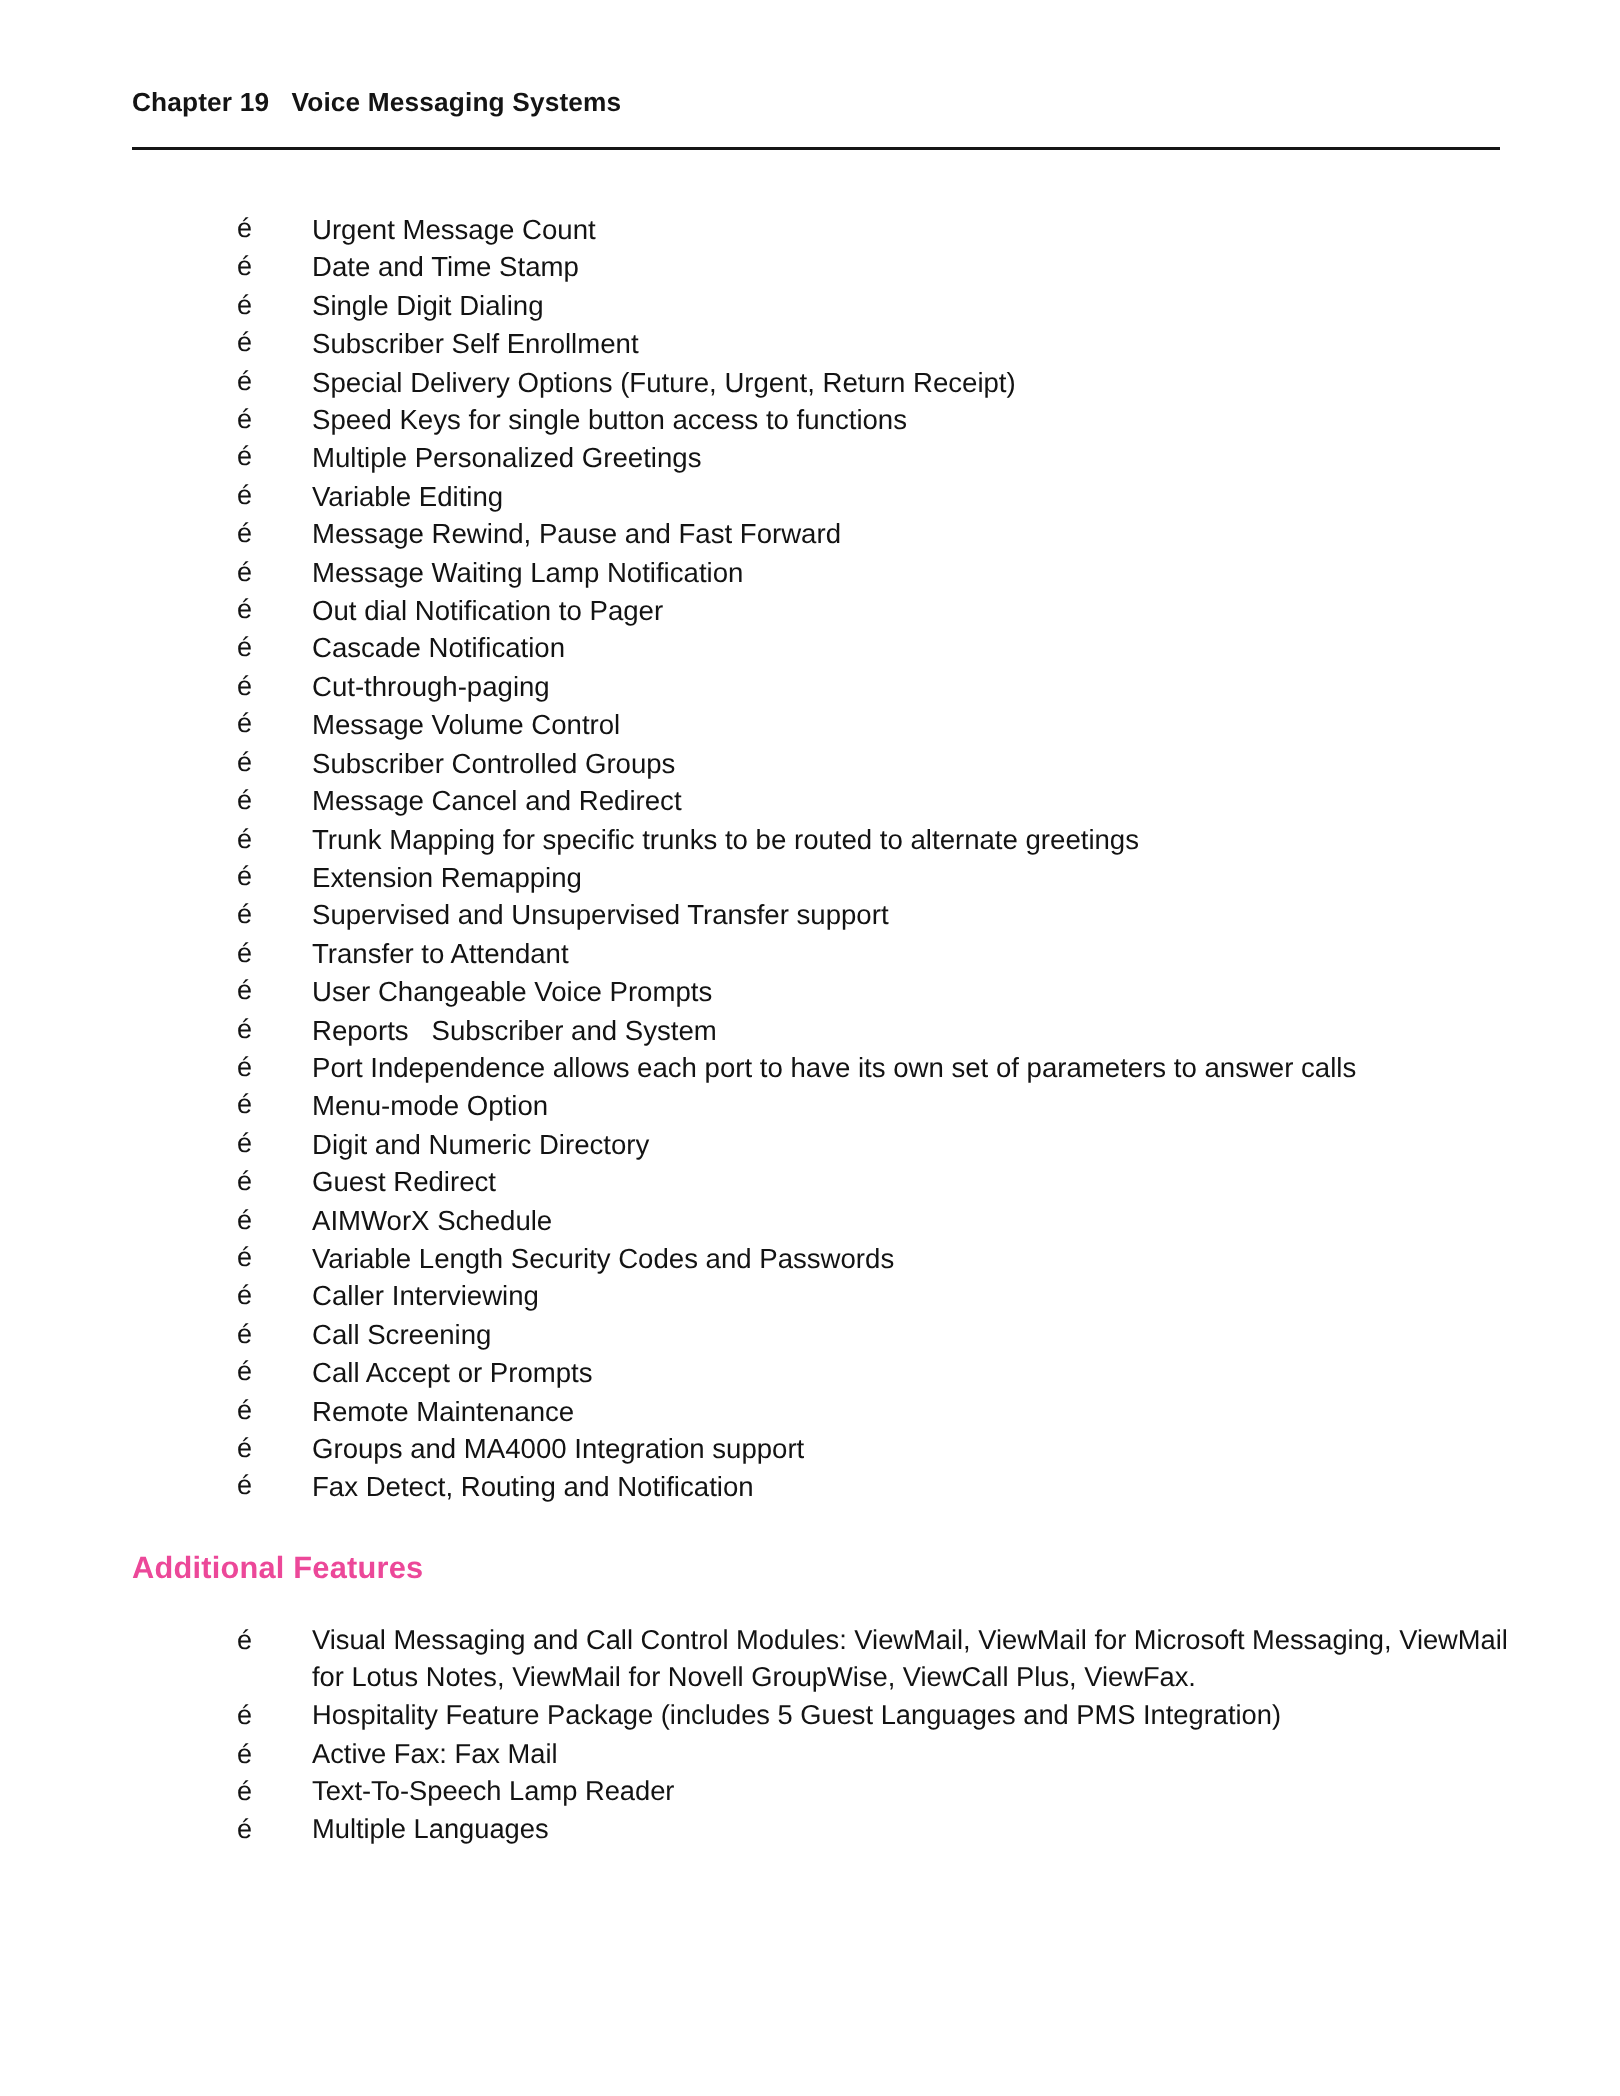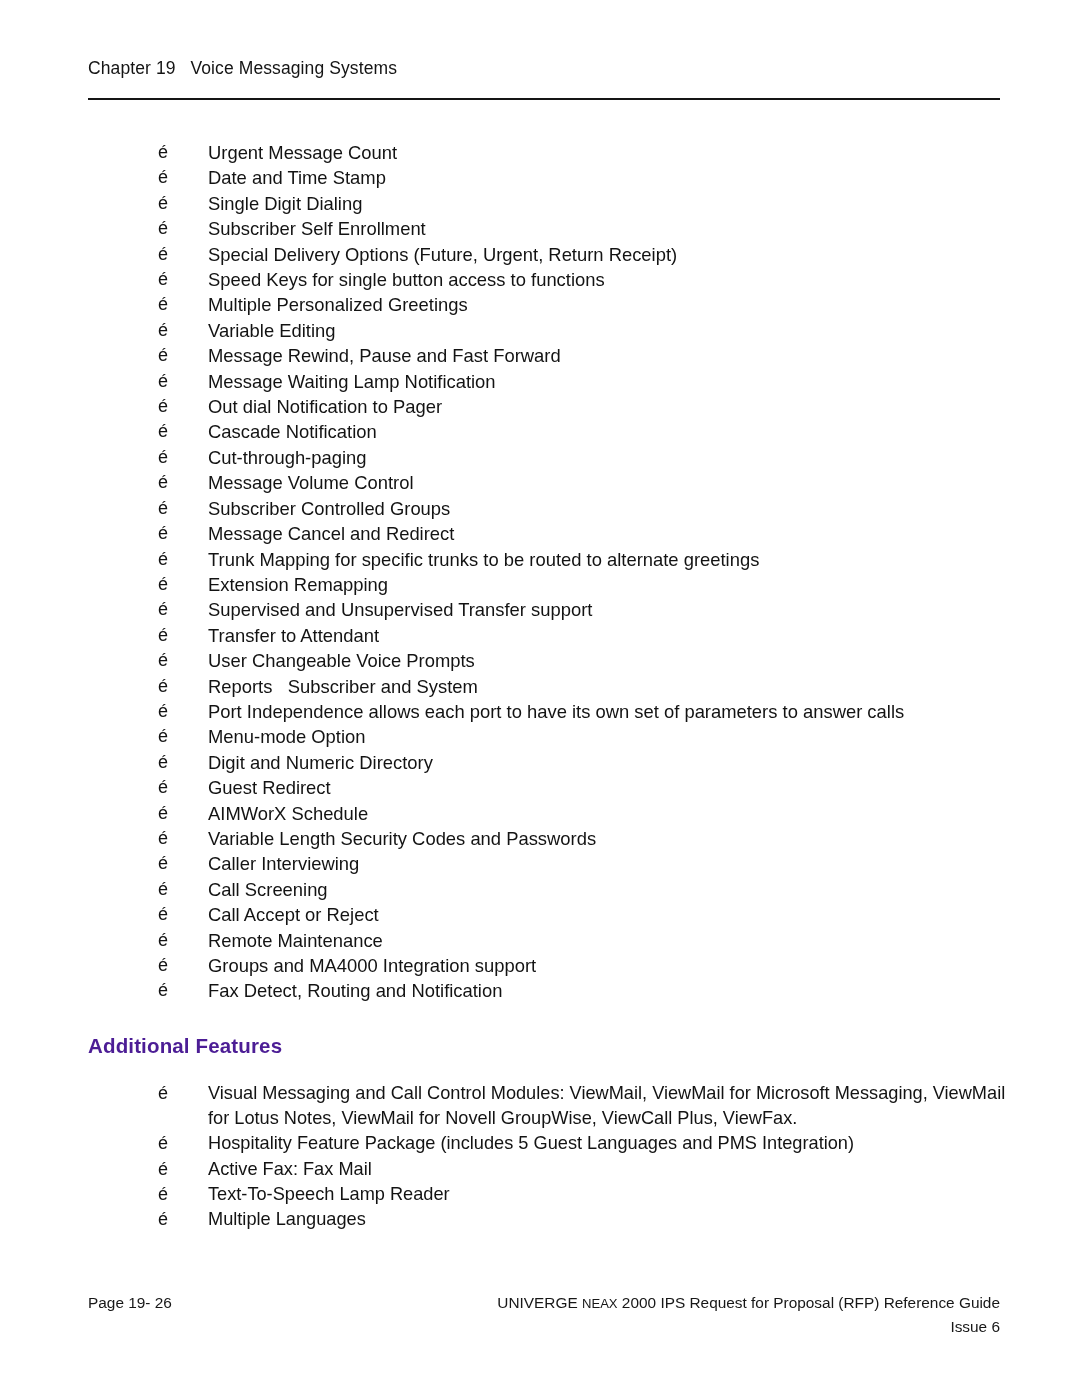--- a/index.html
+++ b/index.html
@@ -26,20 +26,21 @@
     position: absolute;
     left: 88px;
     top: 58px;
     width: 912px;
   }
   .header-text {
     font-size: 17.5px;
     letter-spacing: 0.1px;
     color: #141414;
     white-space: pre;
+    font-weight: bold;
   }
   .header-rule {
     position: absolute;
     left: 88px;
     top: 98px;
     width: 912px;
     height: 0;
     border-top: 2.2px solid #151515;
   }
 
@@ -85,21 +86,21 @@
 
   
   .section-heading {
     margin: 0;
     position: absolute;
     left: 88px;
     top: 1034px;
     font-size: 20.5px;
     font-weight: bold;
     letter-spacing: 0.15px;
-    color: #4c1d95;
+    color: #ec4899;
   }
 
   
   .additional {
     position: absolute;
     left: 0;
     top: 1081px;
     width: 1080px;
   }
   .additional li.feature-item {
@@ -266,21 +267,21 @@
         <li class="feature-item">
           <span class="bullet">é</span>
           <span class="item-text">Caller Interviewing</span>
         </li>
         <li class="feature-item">
           <span class="bullet">é</span>
           <span class="item-text">Call Screening</span>
         </li>
         <li class="feature-item">
           <span class="bullet">é</span>
-          <span class="item-text">Call Accept or Reject</span>
+          <span class="item-text">Call Accept or Prompts</span>
         </li>
         <li class="feature-item">
           <span class="bullet">é</span>
           <span class="item-text">Remote Maintenance</span>
         </li>
         <li class="feature-item">
           <span class="bullet">é</span>
           <span class="item-text">Groups and MA4000 Integration support</span>
         </li>
         <li class="feature-item">
@@ -310,21 +311,14 @@
           <span class="bullet">é</span>
           <span class="item-text">Text-To-Speech Lamp Reader</span>
         </li>
         <li class="feature-item">
           <span class="bullet">é</span>
           <span class="item-text">Multiple Languages</span>
         </li>
       </ul>
   </div>
 
-  <div class="footer">
-    <div class="footer-row">
-      <div class="footer-left">Page 19- 26</div>
-      <div class="footer-right"><span>UNIVERGE </span><span class="smallcaps">NEAX</span><span> 2000 IPS Request for Proposal (RFP) Reference Guide</span></div>
-    </div>
-    <div class="footer-issue">Issue 6</div>
-  </div>
 
 </div>
 
 </body></html>

